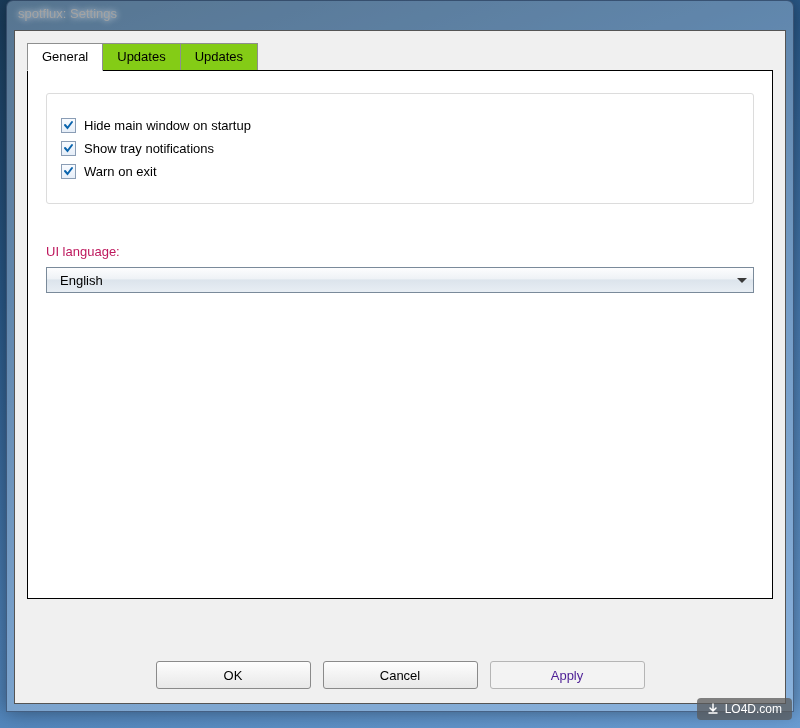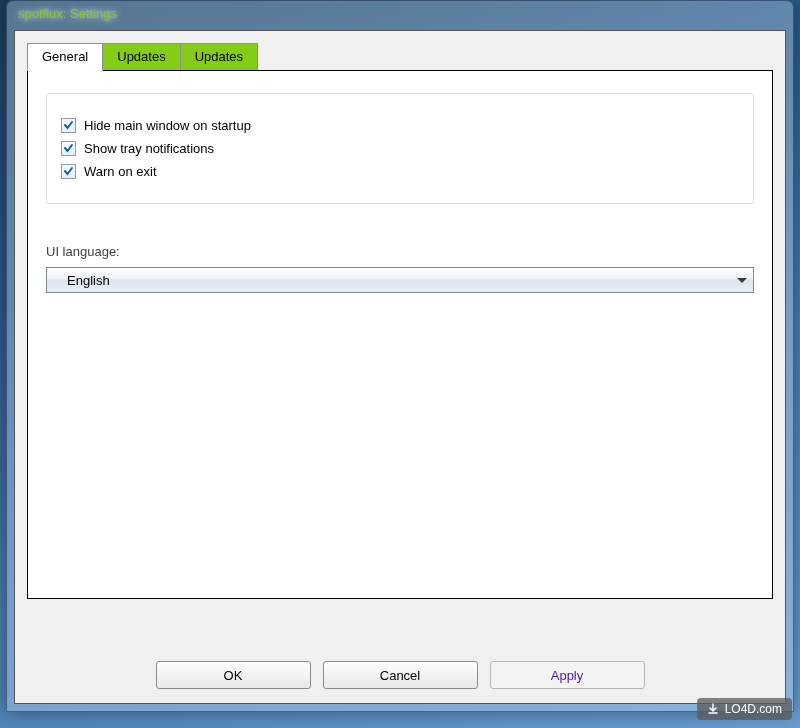--- a/index.html
+++ b/index.html
@@ -32,21 +32,21 @@
       top: 0; left: 0; right: 0; bottom: 0;
       background: rgba(200, 220, 240, 0.35);
       border: 1px solid rgba(30, 50, 80, 0.6);
       border-radius: 7px 7px 0 0;
       box-shadow: 0 0 20px rgba(0,0,0,0.4);
     }
     .titlebar {
       position: relative;
       height: 30px;
       padding: 6px 12px;
-      color: #84cc16;
+      color: #a3a3a3;
       font-size: 13px;
       text-shadow: 0 0 6px rgba(255,255,255,0.9);
     }
     .client-area {
       position: absolute;
       top: 30px;
       left: 8px;
       right: 8px;
       bottom: 8px;
       background: #f0f0f0;
@@ -114,31 +114,31 @@
     }
     .checkbox svg { display: block; }
     .checkbox-label {
       color: #000;
       font-size: 13px;
     }
     .lang-label {
       margin-top: 40px;
       margin-bottom: 8px;
       font-size: 13px;
-      color: #404040;
+      color: #be185d;
     }
     .combo {
       width: 100%;
       height: 26px;
       border: 1px solid #7a8a9a;
       background: linear-gradient(#fdfdfe 0%, #eef2f6 45%, #dce4ec 50%, #e8eef4 100%);
       display: flex;
       align-items: center;
       justify-content: space-between;
-      padding: 0 6px 0 20px;
+      padding: 0 6px 0 13px;
       cursor: pointer;
       font-size: 13px;
       color: #000;
     }
     .combo-arrow {
       width: 0; height: 0;
       border-left: 5px solid transparent;
       border-right: 5px solid transparent;
       border-top: 5px solid #3a3a3a;
     }

